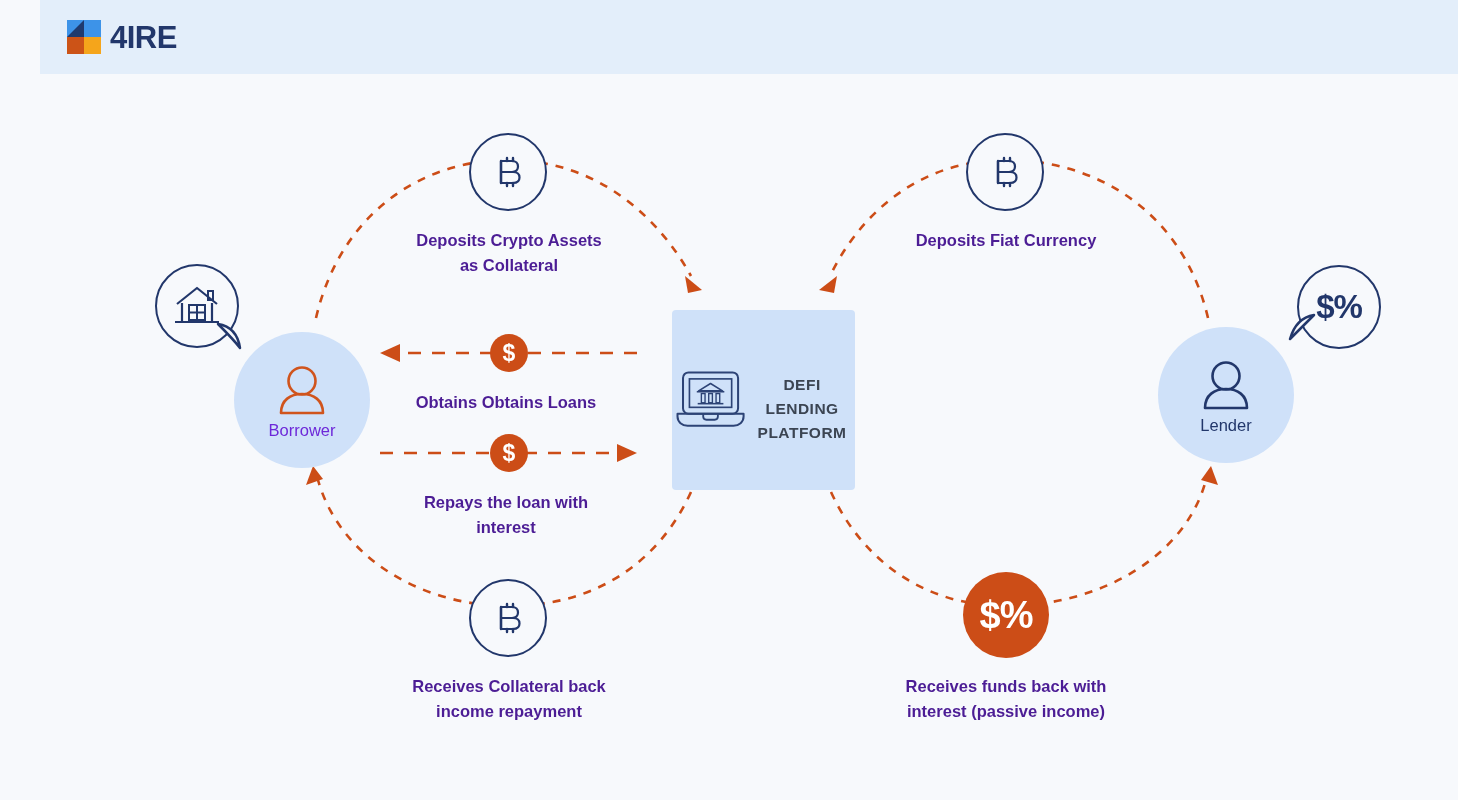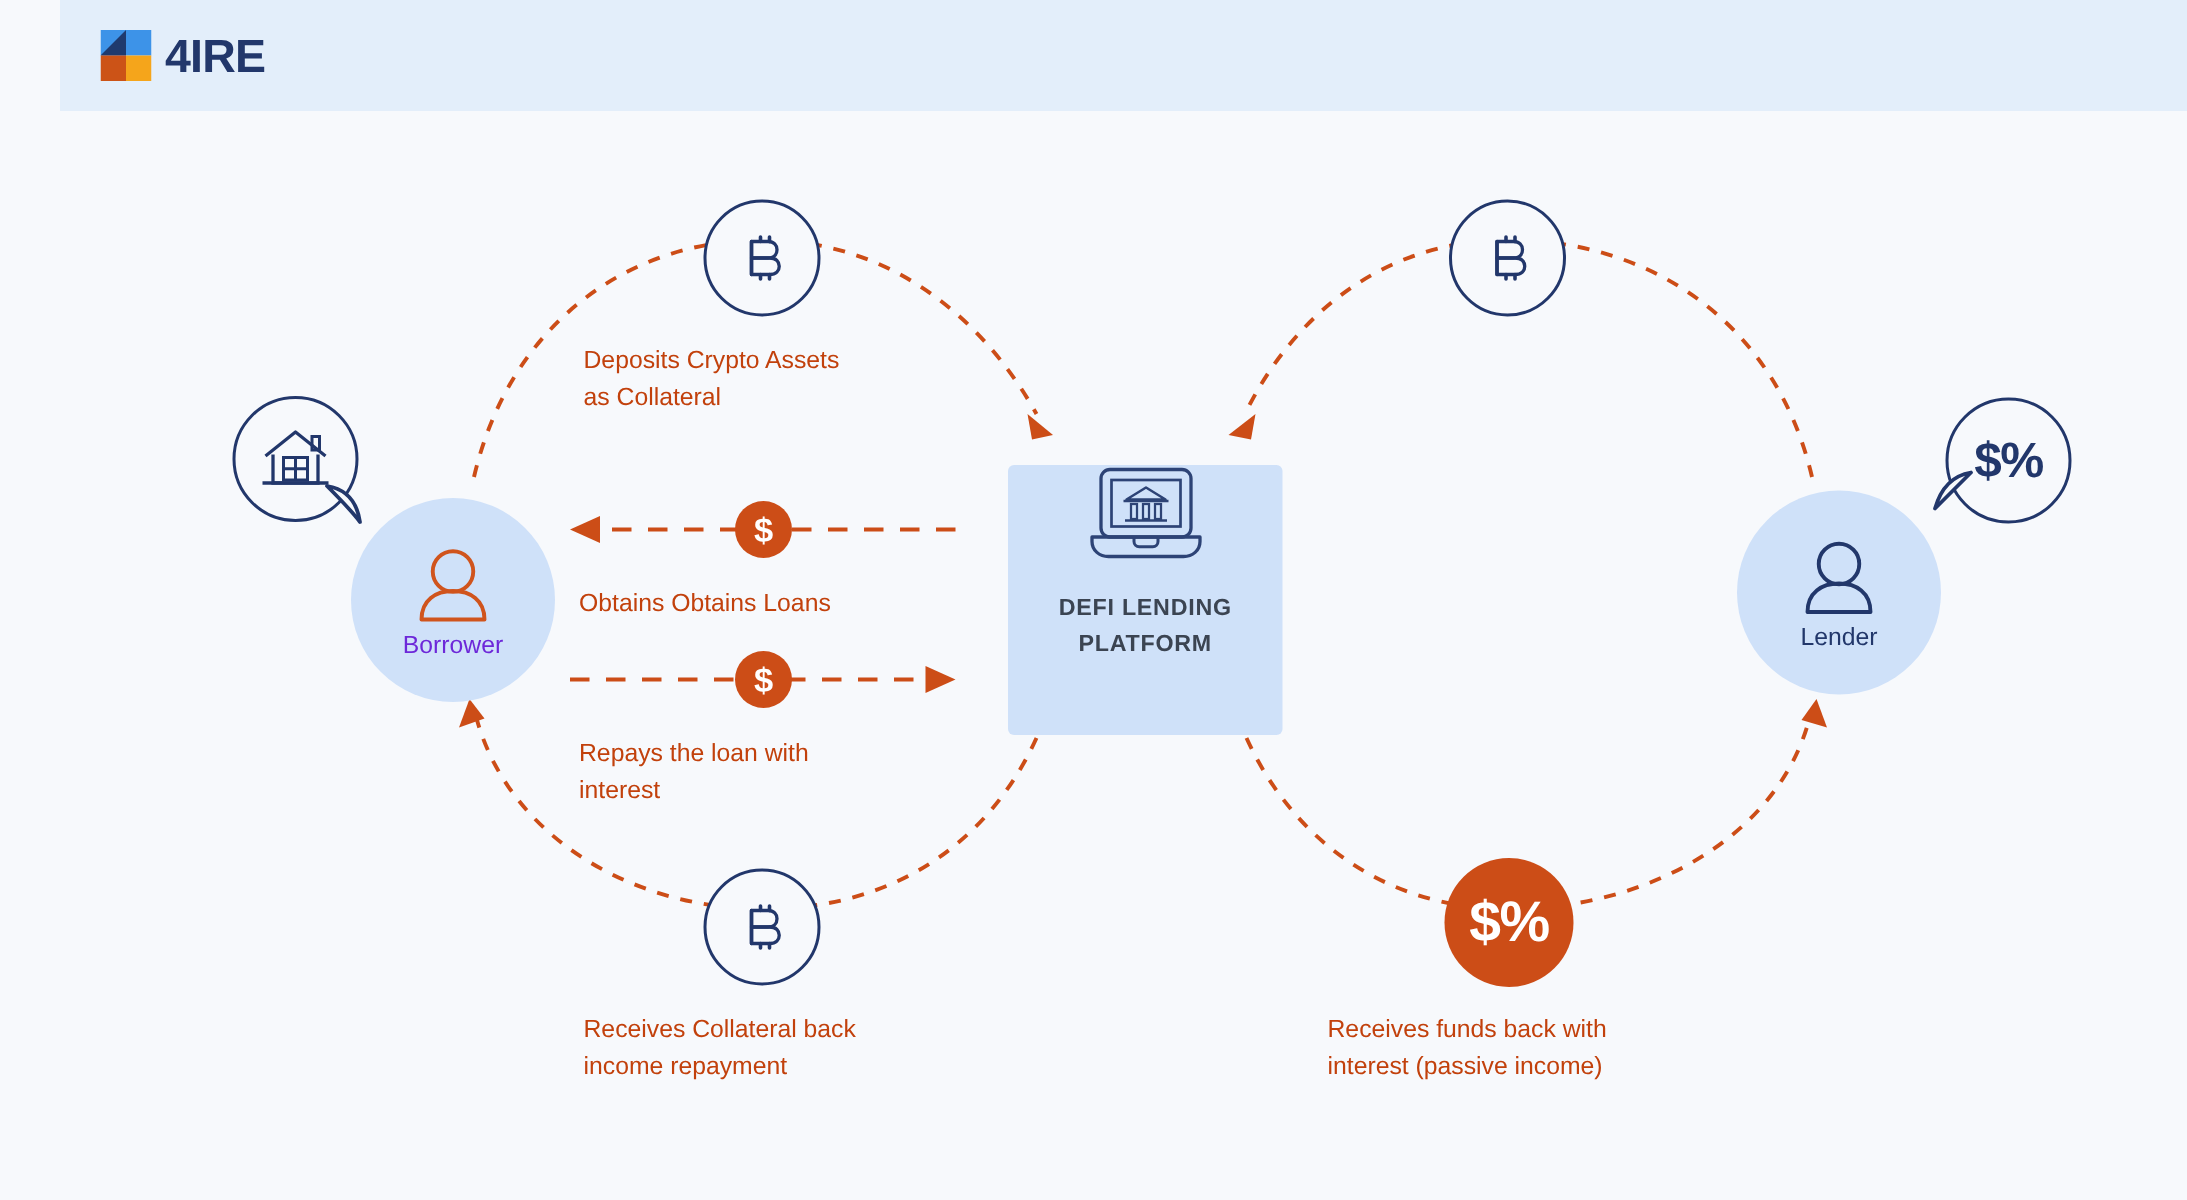--- a/index.html
+++ b/index.html
@@ -76,44 +76,45 @@
 
   #platform-box {
     position: absolute;
     left: 632px;
     top: 310px;
     width: 183px;
     height: 180px;
     background: #cfe1f9;
     border-radius: 4px;
     display: flex;
-    flex-direction: column;
     align-items: center;
     justify-content: flex-start;
     box-sizing: border-box;
   }
   #platform-title {
     margin-top: 18px;
     text-align: center;
     font-size: 15.5px;
     font-weight: bold;
     color: #3b4452;
     letter-spacing: 0.5px;
     line-height: 1.55;
     white-space: pre-line;
     font-family: "Liberation Sans", sans-serif;
   }
   
   .flow-label {
     position: absolute;
+    text-align: center;
     font-size: 16.5px;
-    color: #c2410c;
+    color: #4c1d95;
     line-height: 1.5;
     white-space: pre-line;
     font-family: "Liberation Sans", sans-serif;
+    font-weight: bold;
   }
   
   .coin {
     position: absolute;
     border-radius: 50%;
     background: #cc4d17;
     color: #ffffff;
     display: flex;
     align-items: center;
     justify-content: center;
@@ -326,20 +327,21 @@
     <span>$</span>
   </div>
 
   <div class="coin coin-lg" style="left:923px; top:572px;">
     <span>$%</span>
   </div>
 
   <div class="flow-label" style="left:349px; top:228px; width:240px;">Deposits Crypto Assets
 as Collateral</div>
 
+  <div class="flow-label" style="left:846px; top:228px; width:240px;">Deposits Fiat Currency</div>
 
   <div class="flow-label" style="left:346px; top:390px; width:240px;">Obtains Obtains Loans</div>
 
   <div class="flow-label" style="left:346px; top:490px; width:240px;">Repays the loan with
 interest</div>
 
   <div class="flow-label" style="left:349px; top:674px; width:240px;">Receives Collateral back
 income repayment</div>
 
   <div class="flow-label" style="left:845px; top:674px; width:242px;">Receives funds back with

